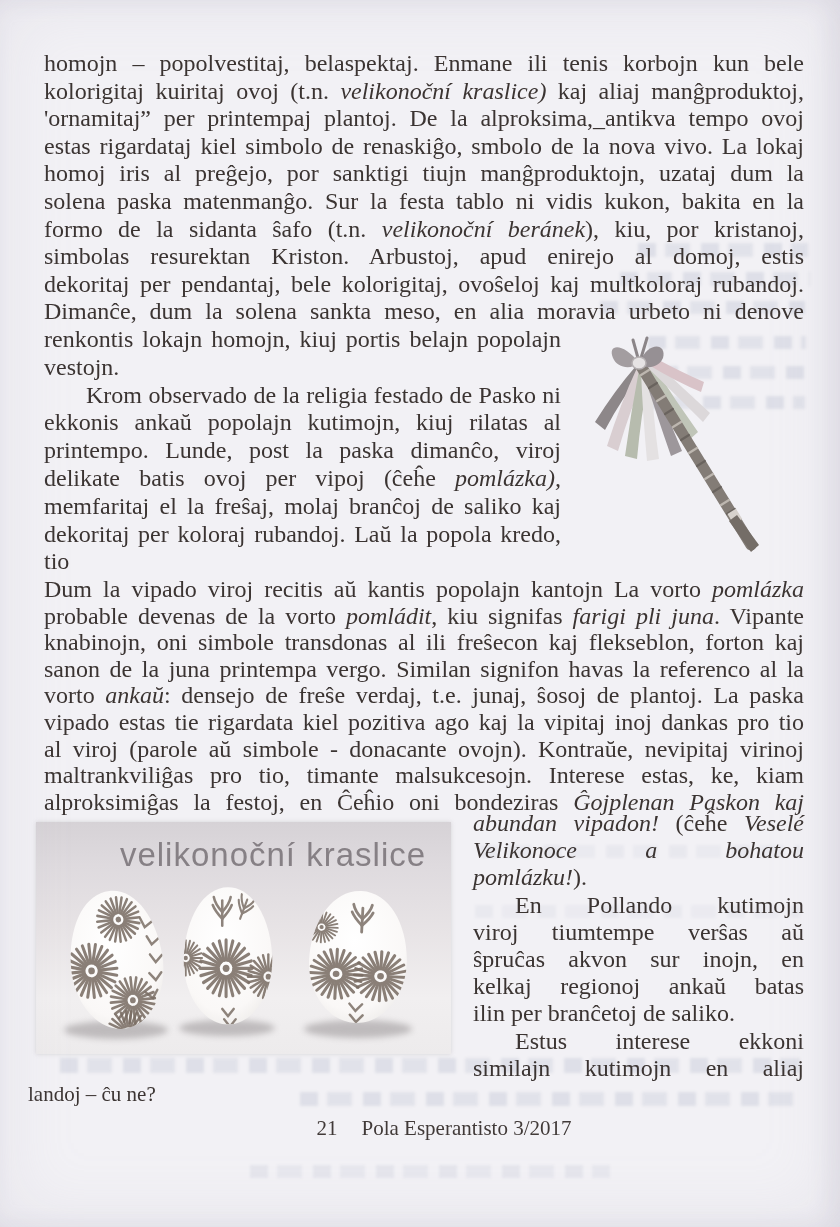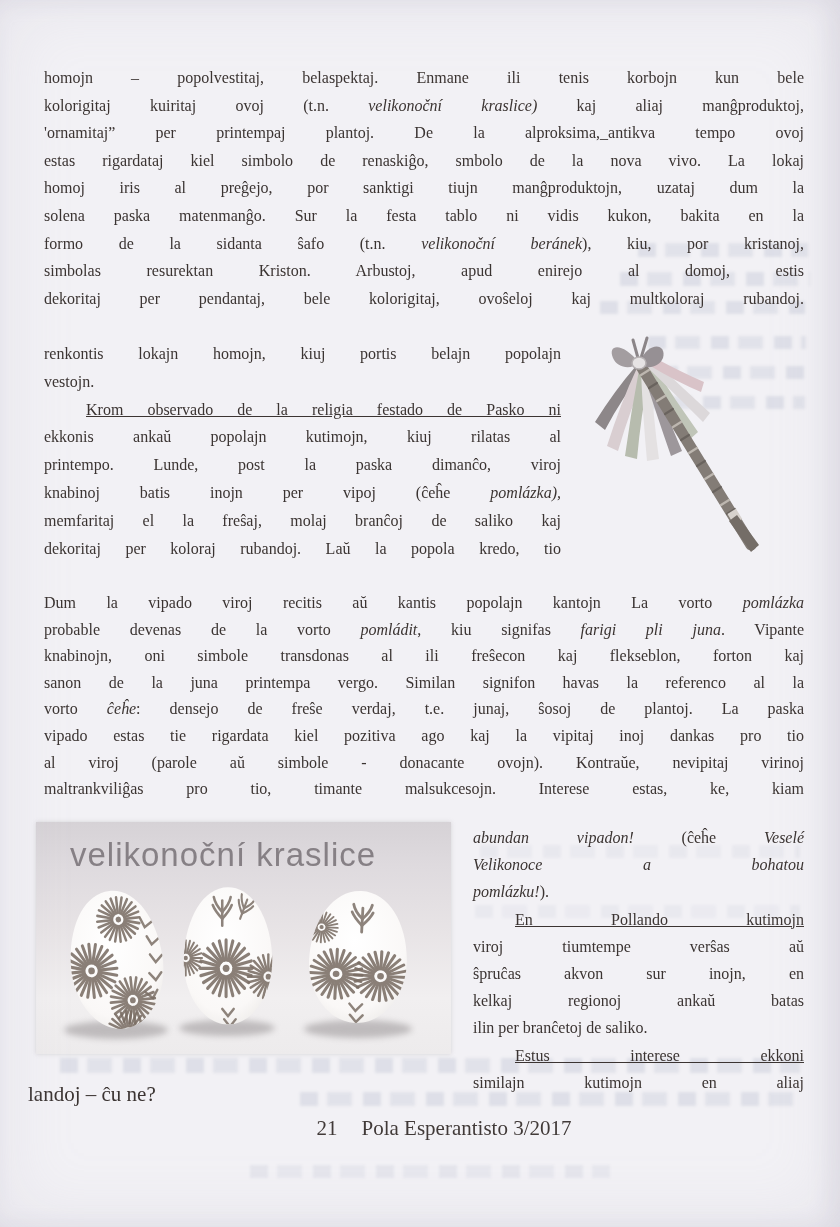--- a/index.html
+++ b/index.html
@@ -6,43 +6,43 @@
   .page{
     position:relative; width:840px; height:1227px; overflow:hidden;
     background:#f2f1f5;
     font-family:"Liberation Serif", serif;
     color:#3b3432;
   }
   .page::after{
     content:""; position:absolute; inset:0; pointer-events:none;
     box-shadow: inset 0 0 70px rgba(185,182,200,.22), inset -10px 0 22px rgba(172,170,188,.22);
   }
-  .tblock{ position:absolute; font-size:16px;margin-top:14px; }
+  .tblock{ position:absolute; font-size:24px; }
   .tblock .ln{ text-align:justify; text-align-last:justify; }
   .tblock .ln.end{ text-align-last:left; }
-  .tblock .ln.ind{ text-indent:42px;text-decoration:underline; }
+  .tblock .ln.ind{ text-indent:42px; }
   .tblock i{ font-style:italic; }
 
   .closing{ position:absolute; left:28px; top:1082px; font-size:21px; }
 
   .footer{
     position:absolute; left:0; top:1116px; width:816px;
     text-align:center; font-size:21px; color:#413a38;padding-left:36px;
   }
   .footer .num{ margin-right:24px; }
 
   .figure{ position:absolute; }
   .eggs-fig{
     left:36px; top:822px; width:415px; height:232px;
     background:linear-gradient(180deg,#d6d2d6 0%,#dedade 18%,#e8e4e6 48%,#f1eff0 76%,#edebec 100%);
     box-shadow:0 0 4px rgba(160,155,160,.35);
   }
   .eggs-caption{
-    position:absolute; left:7px; top:14px; width:100%; padding-left:27px; box-sizing:border-box;
-    text-align:left;
+    position:absolute; left:16px; top:14px; width:100%; padding-left:27px; box-sizing:border-box;
+    text-align:center;
     font-family:"Liberation Sans", sans-serif;
     font-weight:300; font-size:33px; letter-spacing:1px;
     color:#868085;
   }
   .whip-fig{ left:583px; top:330px; width:195px; height:232px; }
 
   .ghost{
     position:absolute; filter:blur(1.6px); opacity:.45; pointer-events:none;
     background:repeating-linear-gradient(90deg,
       rgba(112,126,158,.34) 0 18px, rgba(112,126,158,0) 18px 27px,
@@ -69,42 +69,44 @@
   <div class="tblock" style="left:44px;top:50px;width:760px;line-height:27.6px">
       <div class="ln"><span>homojn – popolvestitaj, belaspektaj. Enmane ili tenis korbojn kun bele</span></div>
       <div class="ln"><span>kolorigitaj kuiritaj ovoj (t.n. </span><i>velikonoční kraslice)</i><span> kaj aliaj manĝproduktoj,</span></div>
       <div class="ln"><span>'ornamitaj” per printempaj plantoj. De la alproksima,_antikva tempo ovoj</span></div>
       <div class="ln"><span>estas rigardataj kiel simbolo de renaskiĝo, smbolo de la nova vivo. La lokaj</span></div>
       <div class="ln"><span>homoj iris al preĝejo, por sanktigi tiujn manĝproduktojn, uzataj dum la</span></div>
       <div class="ln"><span>solena paska matenmanĝo. Sur la festa tablo ni vidis kukon, bakita en la</span></div>
       <div class="ln"><span>formo de la sidanta ŝafo (t.n. </span><i>velikonoční beránek</i><span>), kiu, por kristanoj,</span></div>
       <div class="ln"><span>simbolas resurektan Kriston. Arbustoj, apud enirejo al domoj, estis</span></div>
       <div class="ln"><span>dekoritaj per pendantaj, bele kolorigitaj, ovoŝeloj kaj multkoloraj rubandoj.</span></div>
+      <div class="ln"><span>Dimanĉe, dum la solena sankta meso, en alia moravia urbeto ni denove</span></div>
     </div>
 
   <div class="tblock" style="left:44px;top:326px;width:517px;line-height:27.8px">
       <div class="ln"><span>renkontis lokajn homojn, kiuj portis belajn popolajn</span></div>
       <div class="ln end"><span>vestojn.</span></div>
       <div class="ln ind"><span>Krom observado de la religia festado de Pasko ni</span></div>
       <div class="ln"><span>ekkonis ankaŭ popolajn kutimojn, kiuj rilatas al</span></div>
       <div class="ln"><span>printempo. Lunde, post la paska dimanĉo, viroj</span></div>
-      <div class="ln"><span>knabinoj batis inojn per vipoj (ĉeĥe </span><i>pomlázka),</i></div>
+      <div class="ln"><span>delikate batis ovoj per vipoj (ĉeĥe </span><i>pomlázka),</i></div>
       <div class="ln"><span>memfaritaj el la freŝaj, molaj branĉoj de saliko kaj</span></div>
       <div class="ln"><span>dekoritaj per koloraj rubandoj. Laŭ la popola kredo, tio</span></div>
     </div>
 
   <div class="tblock" style="left:44px;top:576px;width:760px;line-height:26.6px">
       <div class="ln"><span>Dum la vipado viroj recitis aŭ kantis popolajn kantojn La vorto </span><i>pomlázka</i></div>
       <div class="ln"><span>probable devenas de la vorto </span><i>pomládit</i><span>, kiu signifas </span><i>farigi pli juna</i><span>. Vipante</span></div>
       <div class="ln"><span>knabinojn, oni simbole transdonas al ili freŝecon kaj flekseblon, forton kaj</span></div>
       <div class="ln"><span>sanon de la juna printempa vergo. Similan signifon havas la referenco al la</span></div>
-      <div class="ln"><span>vorto </span><i>ĉeĥe</i><span>: densejo de freŝe verdaj, t.e. junaj, ŝosoj de plantoj. La paska</span></div>
+      <div class="ln"><span>vorto </span><i>ankaŭ</i><span>: densejo de freŝe verdaj, t.e. junaj, ŝosoj de plantoj. La paska</span></div>
       <div class="ln"><span>vipado estas tie rigardata kiel pozitiva ago kaj la vipitaj inoj dankas pro tio</span></div>
       <div class="ln"><span>al viroj (parole aŭ simbole - donacante ovojn). Kontraŭe, nevipitaj virinoj</span></div>
       <div class="ln"><span>maltrankviliĝas pro tio, timante malsukcesojn. Interese estas, ke, kiam</span></div>
+      <div class="ln"><span>alproksimiĝas la festoj, en Ĉeĥio oni bondeziras </span><i>Ĝojplenan Paskon kaj</i></div>
     </div>
 
   <div class="tblock" style="left:473px;top:810px;width:331px;line-height:27.2px">
       <div class="ln"><i>abundan vipadon!</i><span> (ĉeĥe </span><i>Veselé</i></div>
       <div class="ln"><i>Velikonoce</i><span> </span><i>a</i><span> </span><i>bohatou</i></div>
       <div class="ln end"><i>pomlázku!</i><span>).</span></div>
       <div class="ln ind"><span>En Pollando kutimojn</span></div>
       <div class="ln"><span>viroj tiumtempe verŝas aŭ</span></div>
       <div class="ln"><span>ŝpruĉas akvon sur inojn, en</span></div>
       <div class="ln"><span>kelkaj regionoj ankaŭ batas</span></div>

